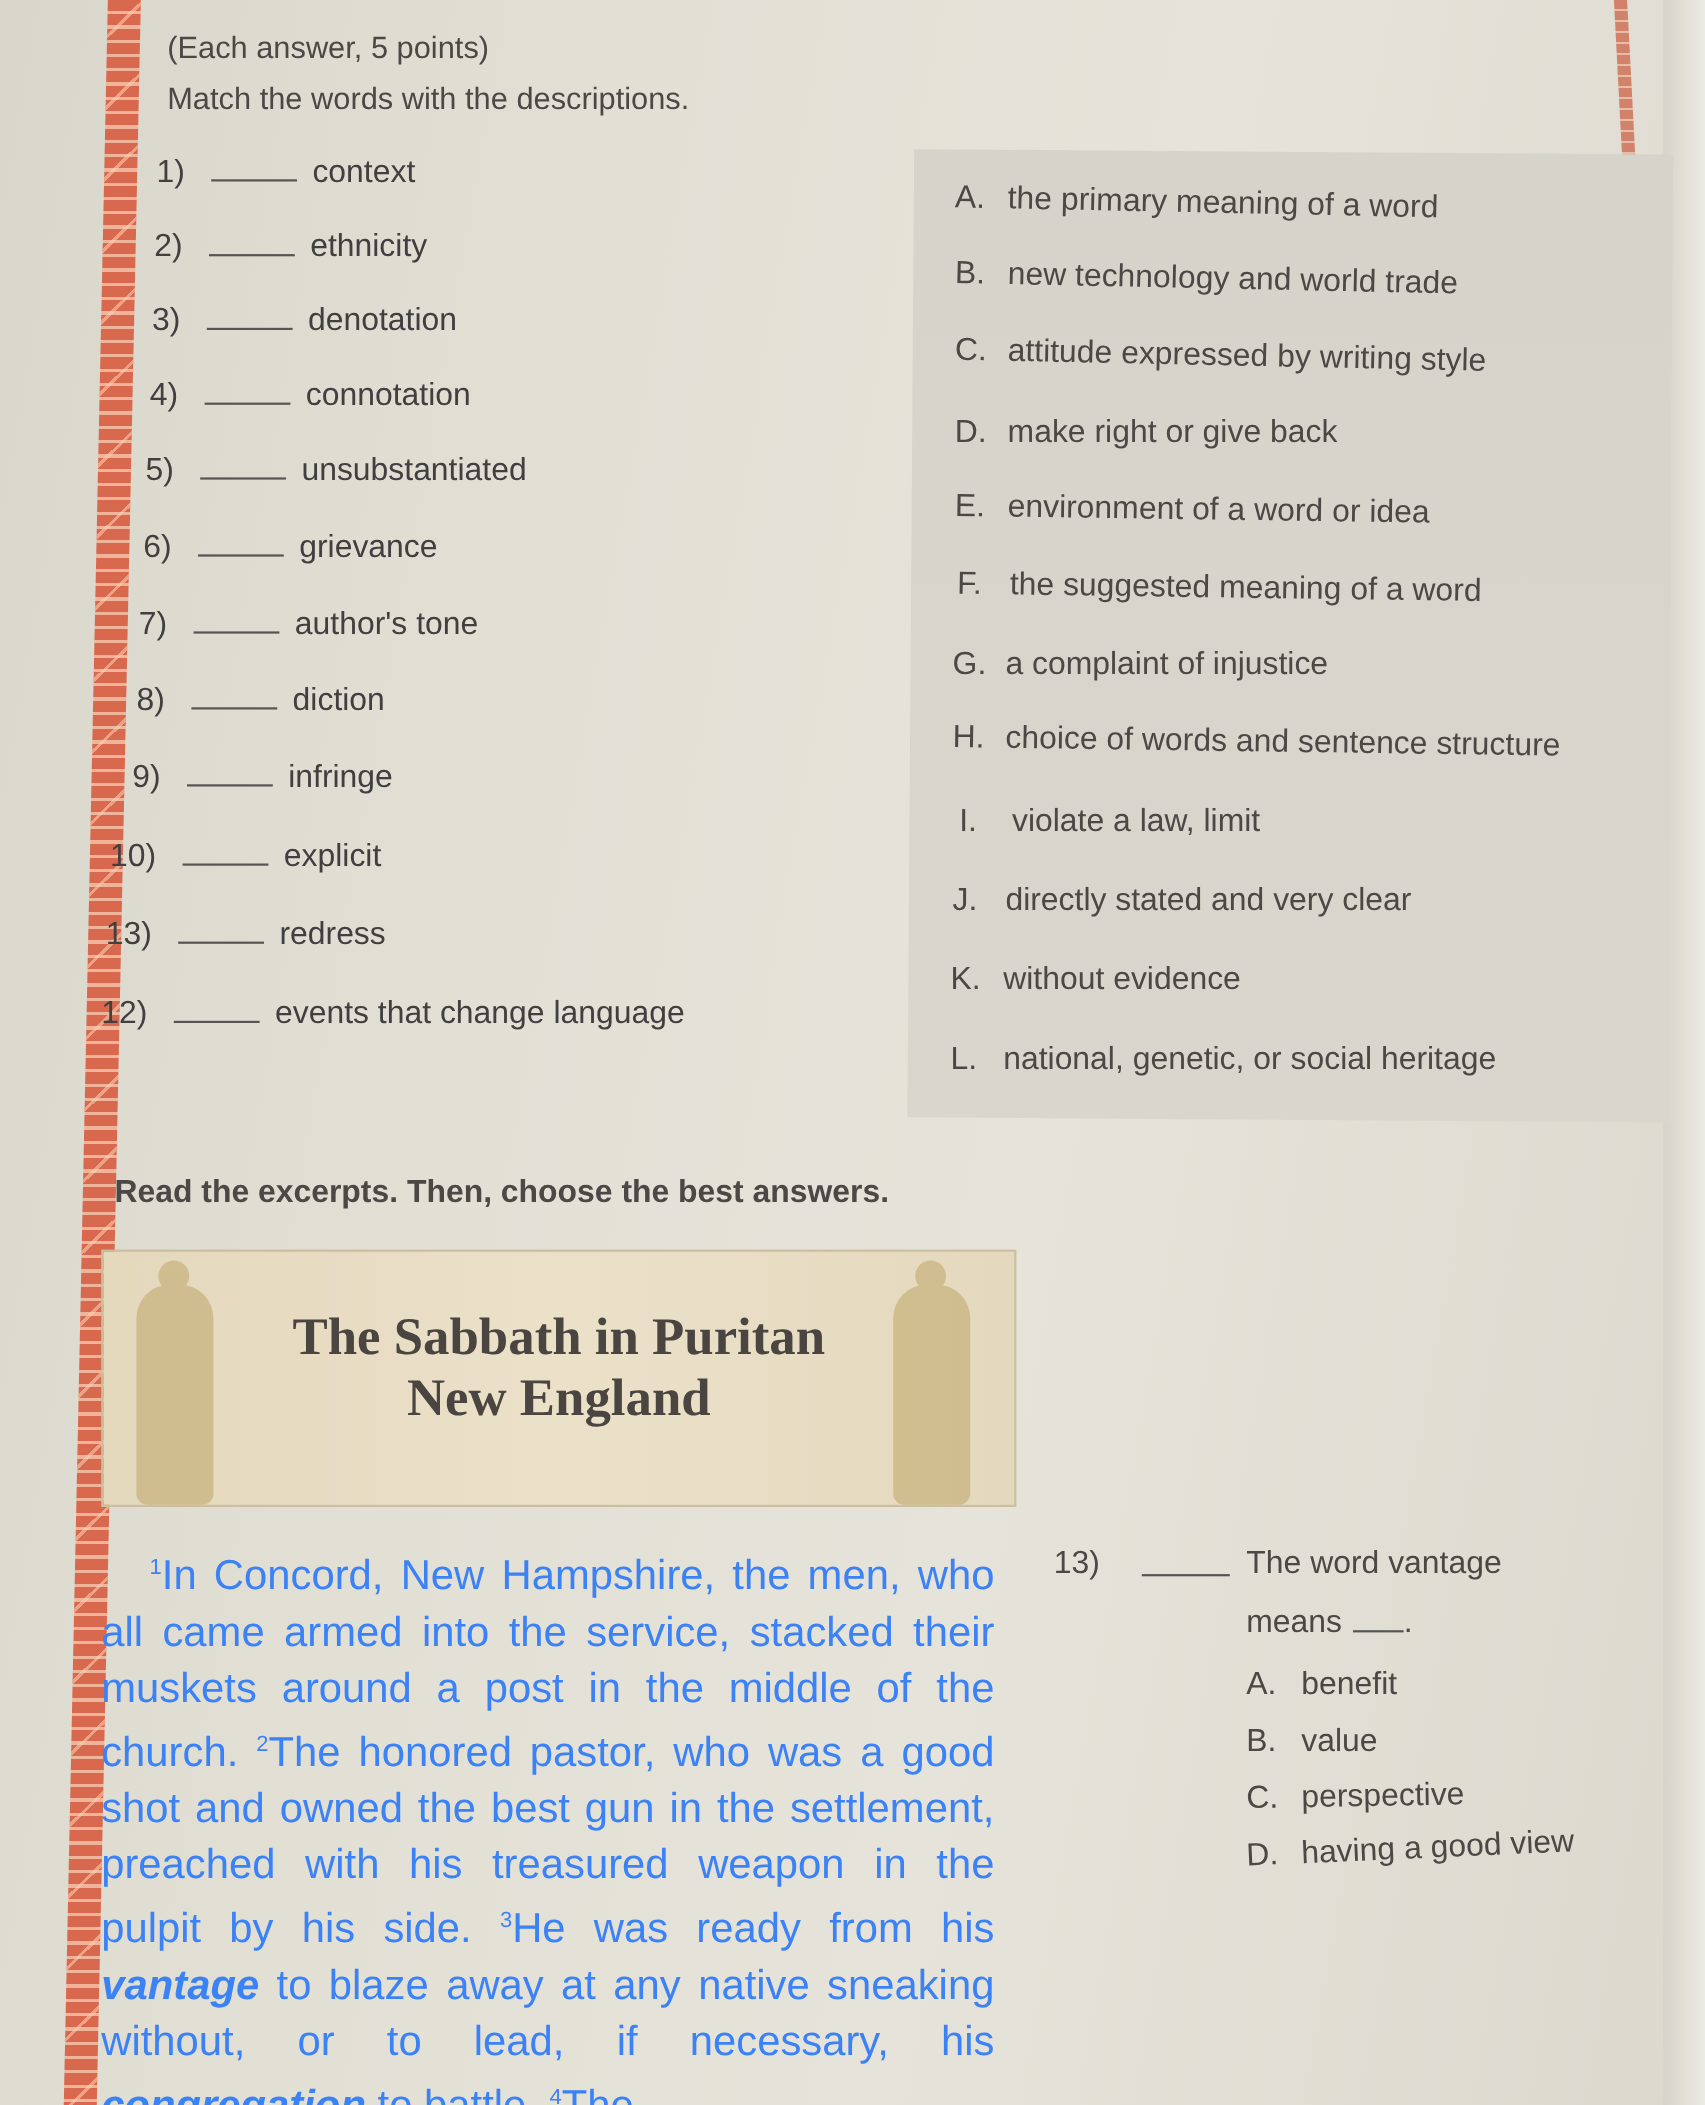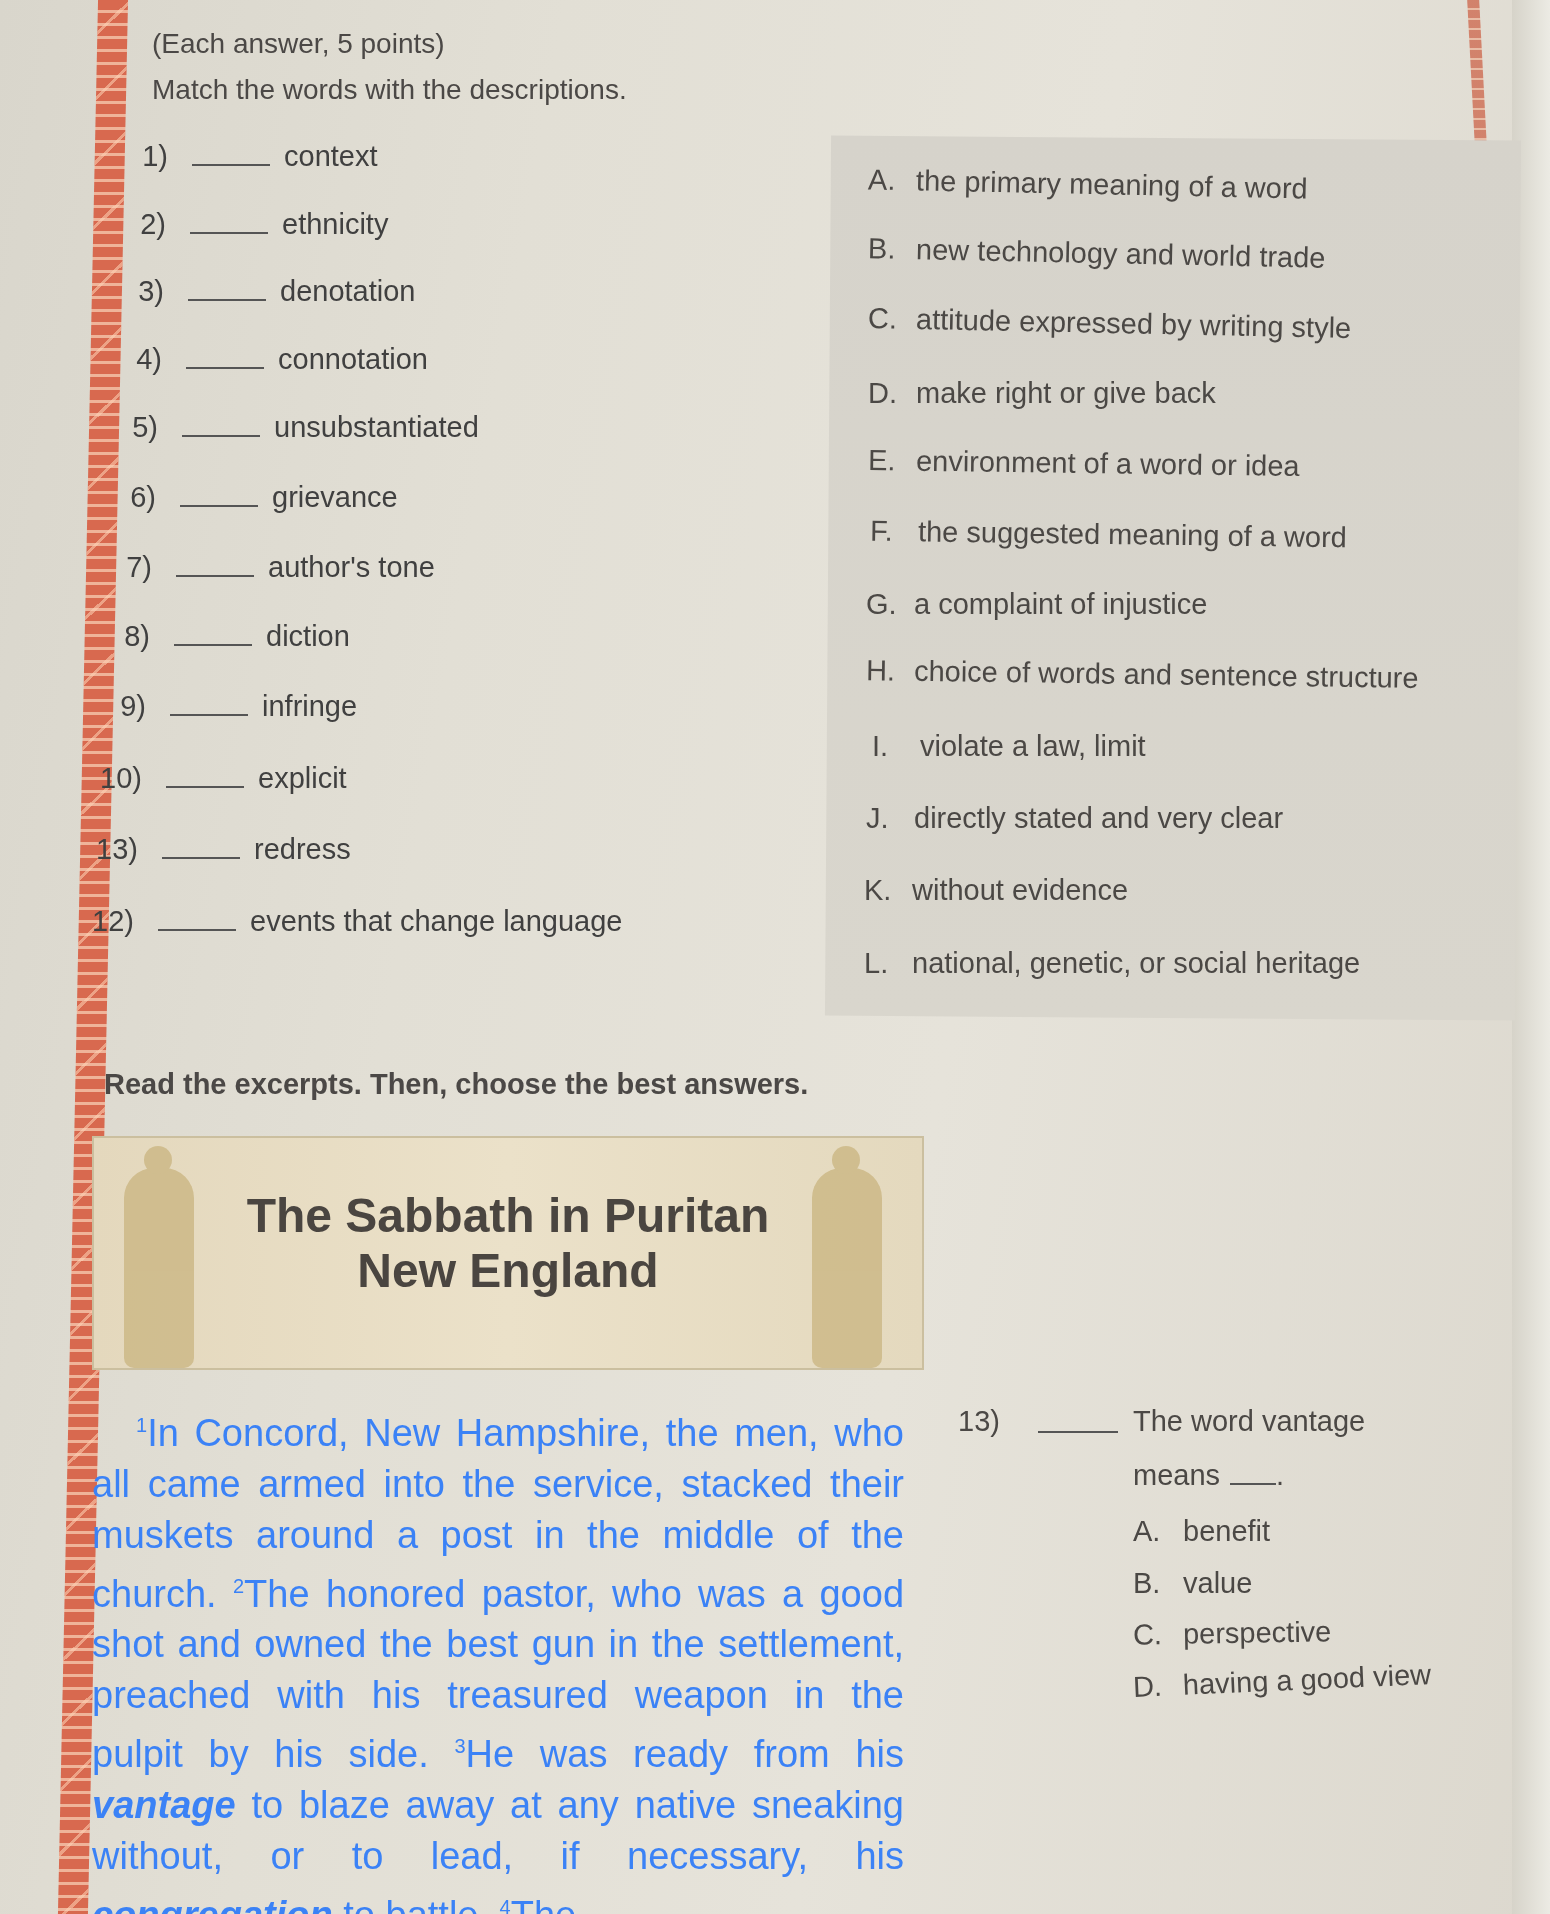--- a/index.html
+++ b/index.html
@@ -41,21 +41,21 @@
   .instructions { position: absolute; left: 104px; top: 1068px; font-weight: bold; font-size: 29px; color: #4b4846; }
   .banner {
     position: absolute; left: 92px; top: 1136px; width: 832px; height: 234px;
     background: linear-gradient(90deg, #e4d8bd, #ebe1c9 50%, #e4d9be);
     border: 2px solid #cbbf9f; box-sizing: border-box;
   }
   .figure { position: absolute; width: 70px; height: 200px; background: #cdb987; border-radius: 30px 30px 10px 10px; opacity: .85; }
   .figure.left { left: 30px; top: 30px; }
   .figure.right { right: 40px; top: 30px; }
   .figure::before { content:""; position:absolute; left:20px; top:-22px; width:28px; height:28px; border-radius:50%; background:#cdb987; }
-  .banner-text { position: absolute; left: 0; right: 0; text-align: center; font-family: Liberation Sans, sans-serif; color: #4a4540; }
+  .banner-text { position: absolute; left: 0; right: 0; text-align: center; font-family: Liberation Serif, serif; color: #4a4540; }
   .bt-title1 { top: 50px; font-size: 48px; font-weight: bold; }
   .bt-title2 { top: 105px; font-size: 48px; font-weight: bold; }
   .bt-author { top: 165px; font-size: 30px; }
   .excerpt {
     position: absolute; left: 92px; top: 1400px; width: 812px;
     font-family: Liberation Sans, sans-serif; font-size: 38px; line-height: 51px; color: #3b82f6;
     text-align: justify;
   }
   .excerpt p { margin: 0; text-indent: 44px; }
   .excerpt sup { font-size: 20px; }

